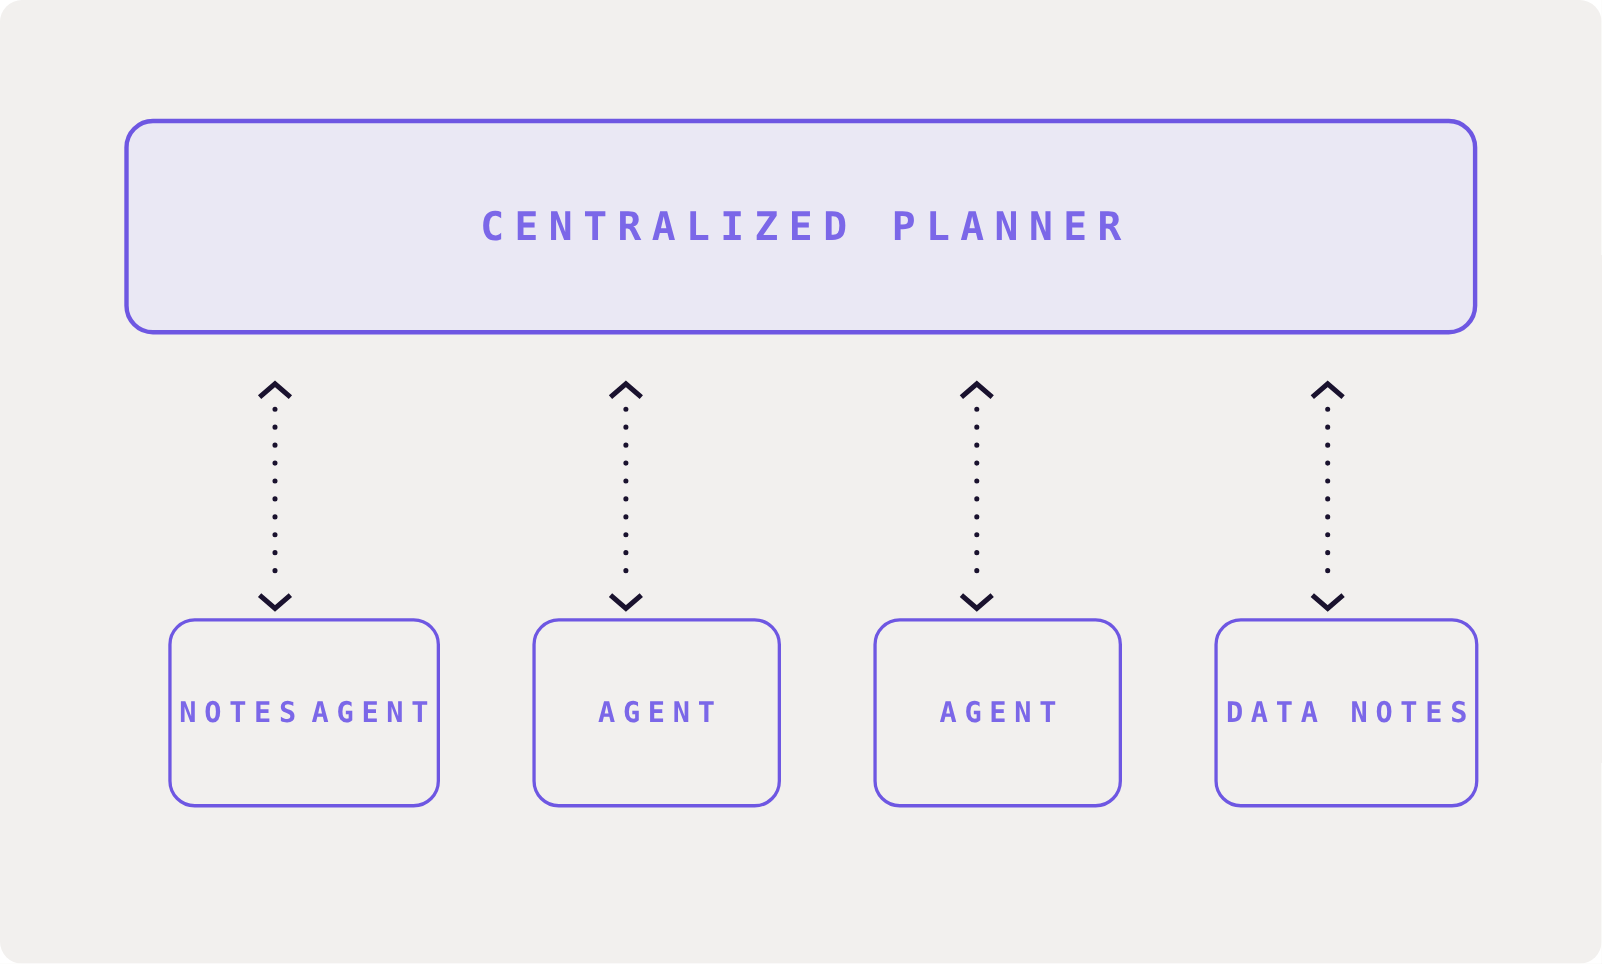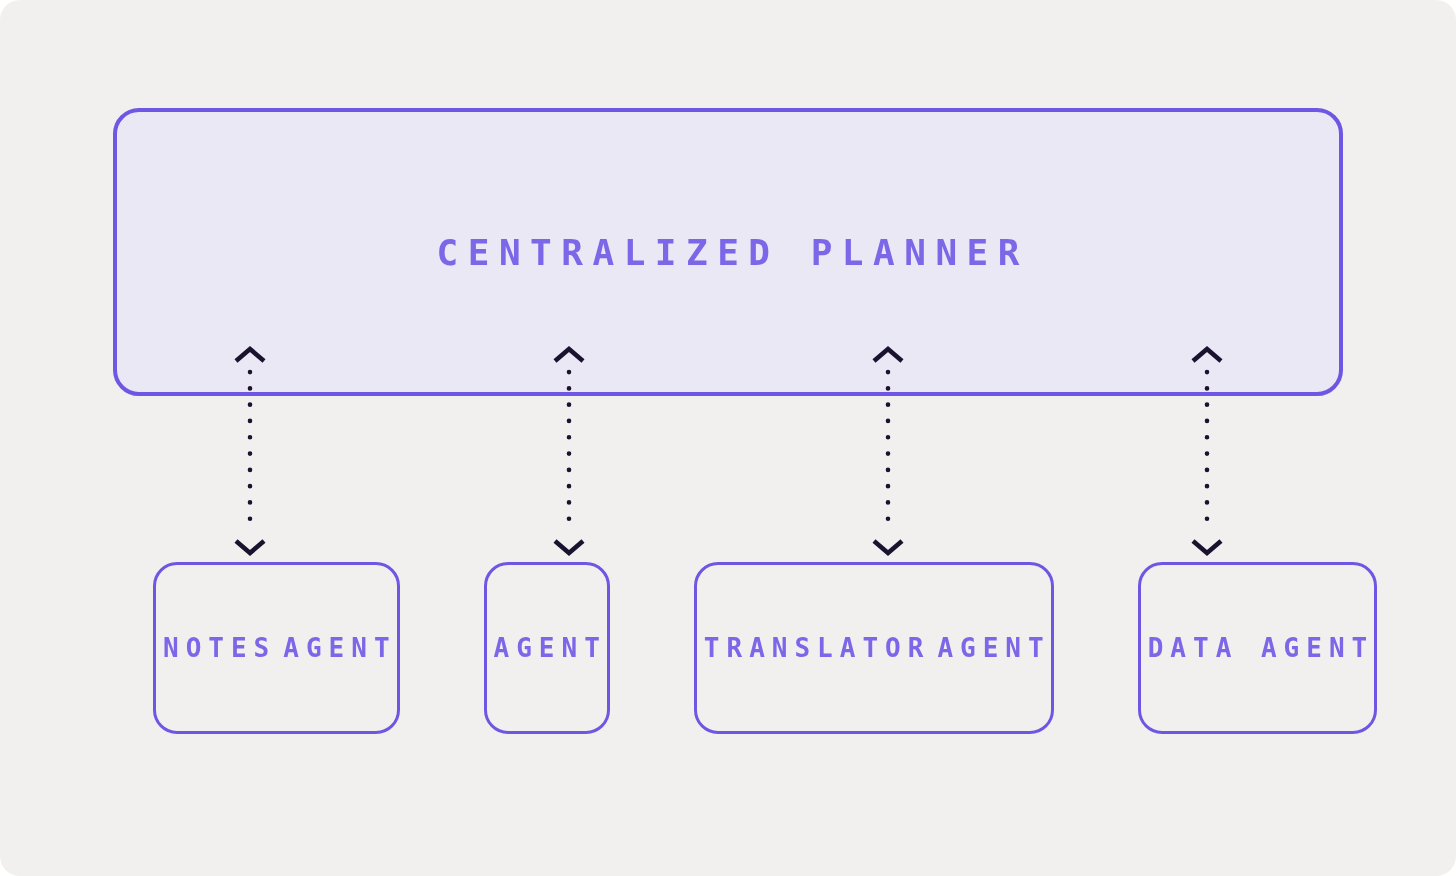--- a/index.html
+++ b/index.html
@@ -19,21 +19,21 @@
     overflow: hidden;
     font-family: "DejaVu Sans Mono", "Liberation Mono", monospace;
   }
 
   
   .planner-box {
     position: absolute;
     left: 113px;
     top: 108px;
     width: 1230px;
-    height: 288px;
+    height: 196px;
     box-sizing: border-box;
     background: #eae8f4;
     border: 4px solid #6e57e2;
     border-radius: 26px;
     display: flex;
     align-items: center;
     justify-content: center;
   }
   .planner-label {
     font-size: 36px;
@@ -126,23 +126,22 @@
     <div class="agent-box">
       <span class="agent-line">NOTES</span>
       <span class="agent-line">AGENT</span>
     </div>
 
     <div class="agent-box">
       <span class="agent-line">AGENT</span>
     </div>
 
     <div class="agent-box">
-      <span class="agent-line">TRANSLATOR</span>
       <span class="agent-line">AGENT</span>
     </div>
 
     <div class="agent-box">
-      <span class="agent-line">DATA AGENT</span>
+      <span class="agent-line">DATA NOTES</span>
     </div>
 
   </div>
 
 </div>
 
 </body></html>

